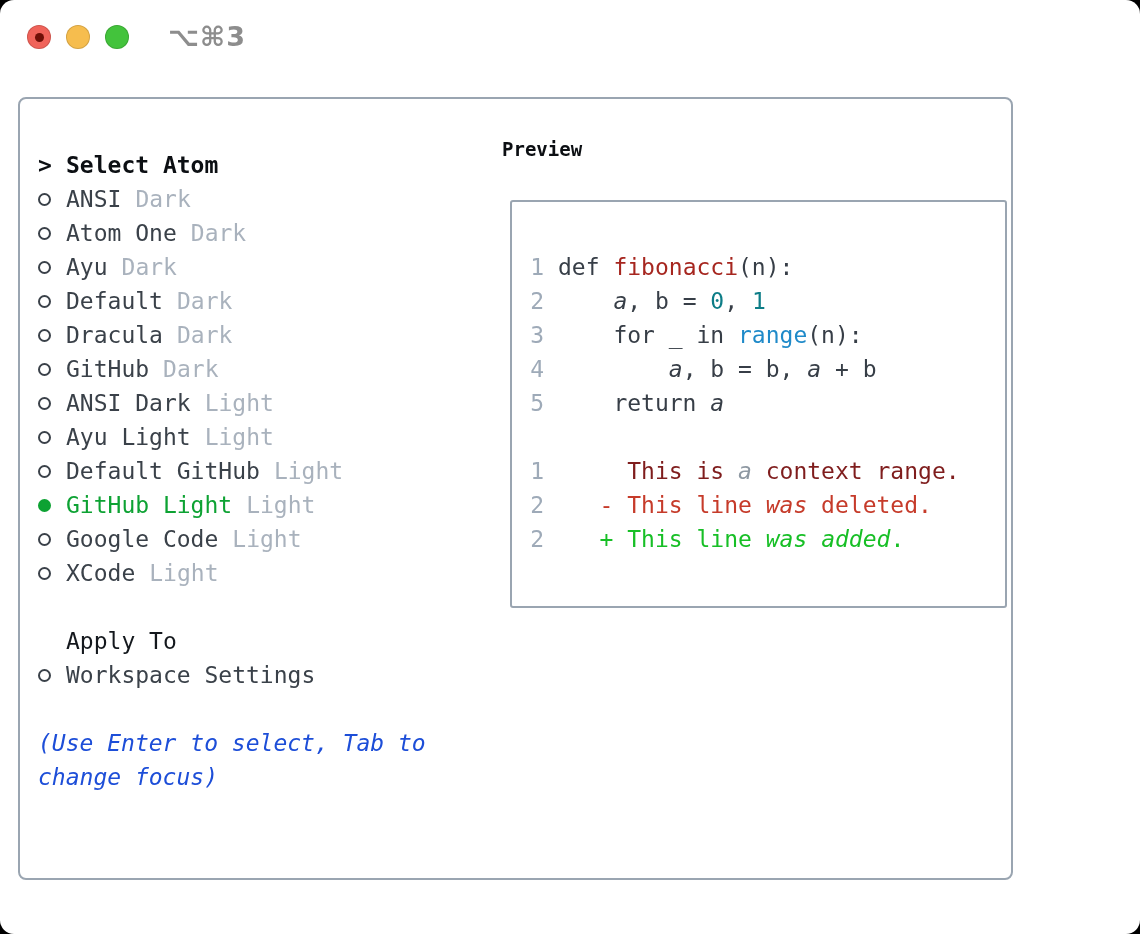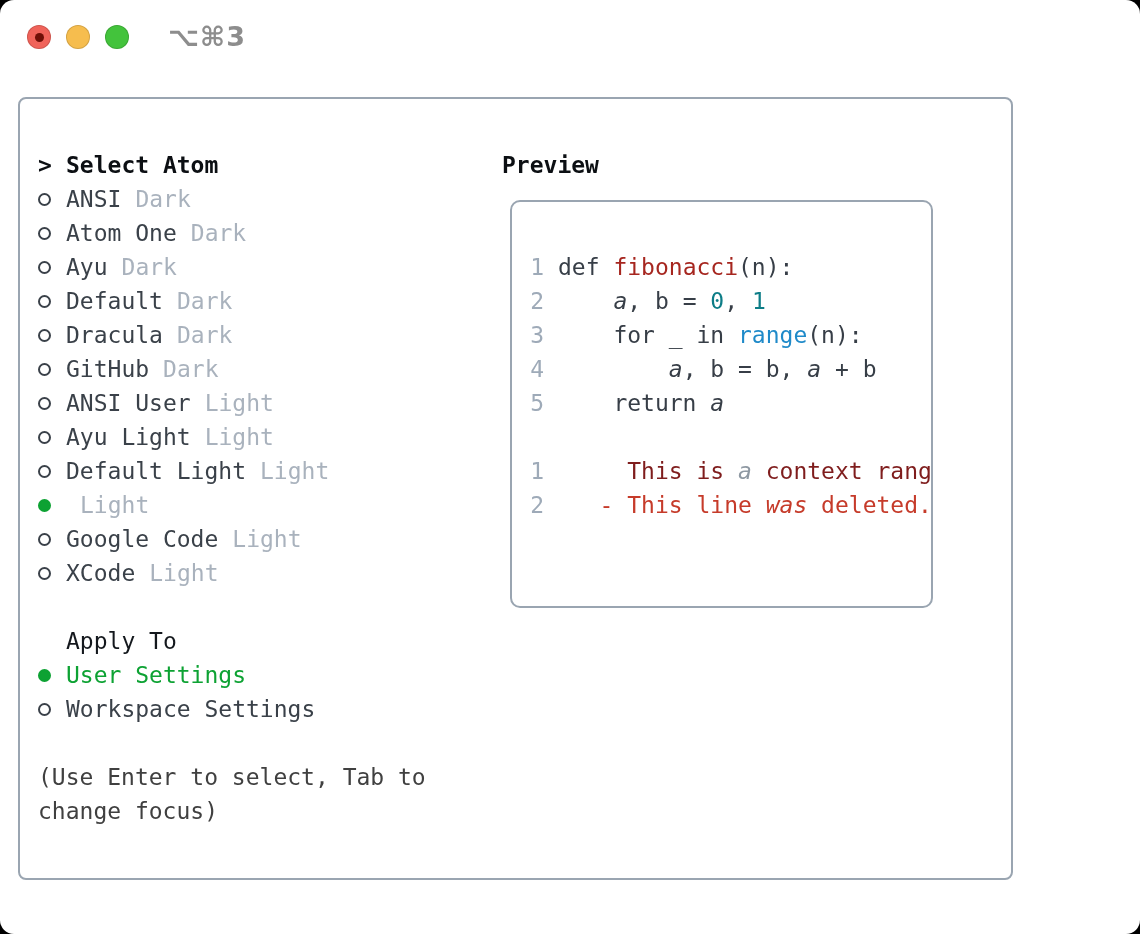--- a/index.html
+++ b/index.html
@@ -38,28 +38,28 @@
   .cell { width: 28px; display: flex; align-items: center; flex: 0 0 28px; }
   .prefix { font-weight: 700; color: #0c0f13; width: 28px; flex: 0 0 28px; }
   .hdr-text { font-weight: 700; color: #0c0f13; }
   .radio { width: 13px; height: 13px; border: 2px solid #3a4149; border-radius: 50%;
            box-sizing: border-box; }
   .sel .radio { background: #0da233; border-color: #0da233; }
   .nm  { color: #3a4149; }
   .sel .nm { color: #0da233; }
   .tag { color: #a9b2bd; margin-left: 14px; }
   .apply-hdr { color: #14181d; }
-  .hint { color: #404040; }
+  .hint { color: #1d4ed8; font-style: italic; }
   .blank { height: 34px; }
 
   
-  .right-title { position: absolute; left: 502px; top: 148px; height: 34px; line-height: 34px;
-                 font-size: 23px; font-weight: 700; color: #0c0f13; }
-  .preview-box { position: absolute; left: 510px; top: 200px; width: 423px; height: 408px;
-                 border: 2px solid #9aa5b1; border-radius: 10px; box-sizing: border-box;
+  .right-title { position: absolute; left: 502px; top: 132px; height: 34px; line-height: 34px;
+                 font-size: 19px; font-weight: 700; color: #0c0f13; }
+  .preview-box { position: absolute; left: 510px; top: 200px; width: 497px; height: 408px;
+                 border: 2px solid #9aa5b1; border-radius: 3px; box-sizing: border-box;
                  padding: 48px 4px 0 18px; overflow: hidden; }
   .pline { height: 34px; line-height: 34px; font-size: 23px; white-space: pre; }
   .pline .ln { display: inline-block; width: 14px; margin-right: 14px;
                text-align: right; color: #9eaab8; }
   .tok-kw    { color: #373e47; }
   .tok-plain { color: #373e47; }
   .tok-fn    { color: #a6261f; }
   .tok-num   { color: #0d7d87; }
   .tok-blue  { color: #1f8ac9; }
   .tok-var   { color: #373e47; font-style: italic; }
@@ -108,54 +108,51 @@
 
   <div class="line item">
     <span class="cell"><span class="radio"></span></span><span class="nm">Dracula</span><span class="tag">Dark</span>
   </div>
 
   <div class="line item">
     <span class="cell"><span class="radio"></span></span><span class="nm">GitHub</span><span class="tag">Dark</span>
   </div>
 
   <div class="line item">
-    <span class="cell"><span class="radio"></span></span><span class="nm">ANSI User</span><span class="tag">Light</span>
+    <span class="cell"><span class="radio"></span></span><span class="nm">ANSI Dark</span><span class="tag">Light</span>
   </div>
 
   <div class="line item">
     <span class="cell"><span class="radio"></span></span><span class="nm">Ayu Light</span><span class="tag">Light</span>
   </div>
 
   <div class="line item">
-    <span class="cell"><span class="radio"></span></span><span class="nm">Default Light</span><span class="tag">Light</span>
+    <span class="cell"><span class="radio"></span></span><span class="nm">Default GitHub</span><span class="tag">Light</span>
   </div>
 
   <div class="line item sel">
-    <span class="cell"><span class="radio"></span></span><span class="tag">Light</span>
+    <span class="cell"><span class="radio"></span></span><span class="nm">GitHub Light</span><span class="tag">Light</span>
   </div>
 
   <div class="line item">
     <span class="cell"><span class="radio"></span></span><span class="nm">Google Code</span><span class="tag">Light</span>
   </div>
 
   <div class="line item">
     <span class="cell"><span class="radio"></span></span><span class="nm">XCode</span><span class="tag">Light</span>
   </div>
 </div>
 
     <div class="line blank"></div>
 
     <div class="line">
       <span class="cell"></span><span class="apply-hdr">Apply To</span>
     </div>
 
     <div id="apply-list">
-  <div class="line item sel">
-    <span class="cell"><span class="radio"></span></span><span class="nm">User Settings</span>
-  </div>
 
   <div class="line item">
     <span class="cell"><span class="radio"></span></span><span class="nm">Workspace Settings</span>
   </div>
 </div>
 
     <div class="line blank"></div>
 
     <div class="line hint">(Use Enter to select, Tab to</div>
     <div class="line hint">change focus)</div>
@@ -165,15 +162,16 @@
 
   <div class="preview-box" id="preview-code">
       <div class="pline"><span class="ln">1</span><span class="tok-kw">def </span><span class="tok-fn">fibonacci</span><span class="tok-plain">(n):</span></div>
       <div class="pline"><span class="ln">2</span><span class="tok-plain">    </span><span class="tok-var">a</span><span class="tok-plain">, b = </span><span class="tok-num">0</span><span class="tok-plain">, </span><span class="tok-num">1</span></div>
       <div class="pline"><span class="ln">3</span><span class="tok-plain">    for _ in </span><span class="tok-blue">range</span><span class="tok-plain">(n):</span></div>
       <div class="pline"><span class="ln">4</span><span class="tok-plain">        </span><span class="tok-var">a</span><span class="tok-plain">, b = b, </span><span class="tok-var">a</span><span class="tok-plain"> + b</span></div>
       <div class="pline"><span class="ln">5</span><span class="tok-plain">    return </span><span class="tok-var">a</span></div>
       <div class="pline"><span class="ln"></span></div>
       <div class="pline"><span class="ln">1</span><span class="tok-ctx">     This is </span><span class="tok-ctx-em">a</span><span class="tok-ctx"> context range.</span></div>
       <div class="pline"><span class="ln">2</span><span class="tok-del">   - This line </span><span class="tok-del-em">was</span><span class="tok-del"> deleted.</span></div>
+      <div class="pline"><span class="ln">2</span><span class="tok-add">   + This line </span><span class="tok-add-em">was</span><span class="tok-add"> </span><span class="tok-add-em">added</span><span class="tok-add">.</span></div>
     </div>
 
 </div>
 
 </body></html>

